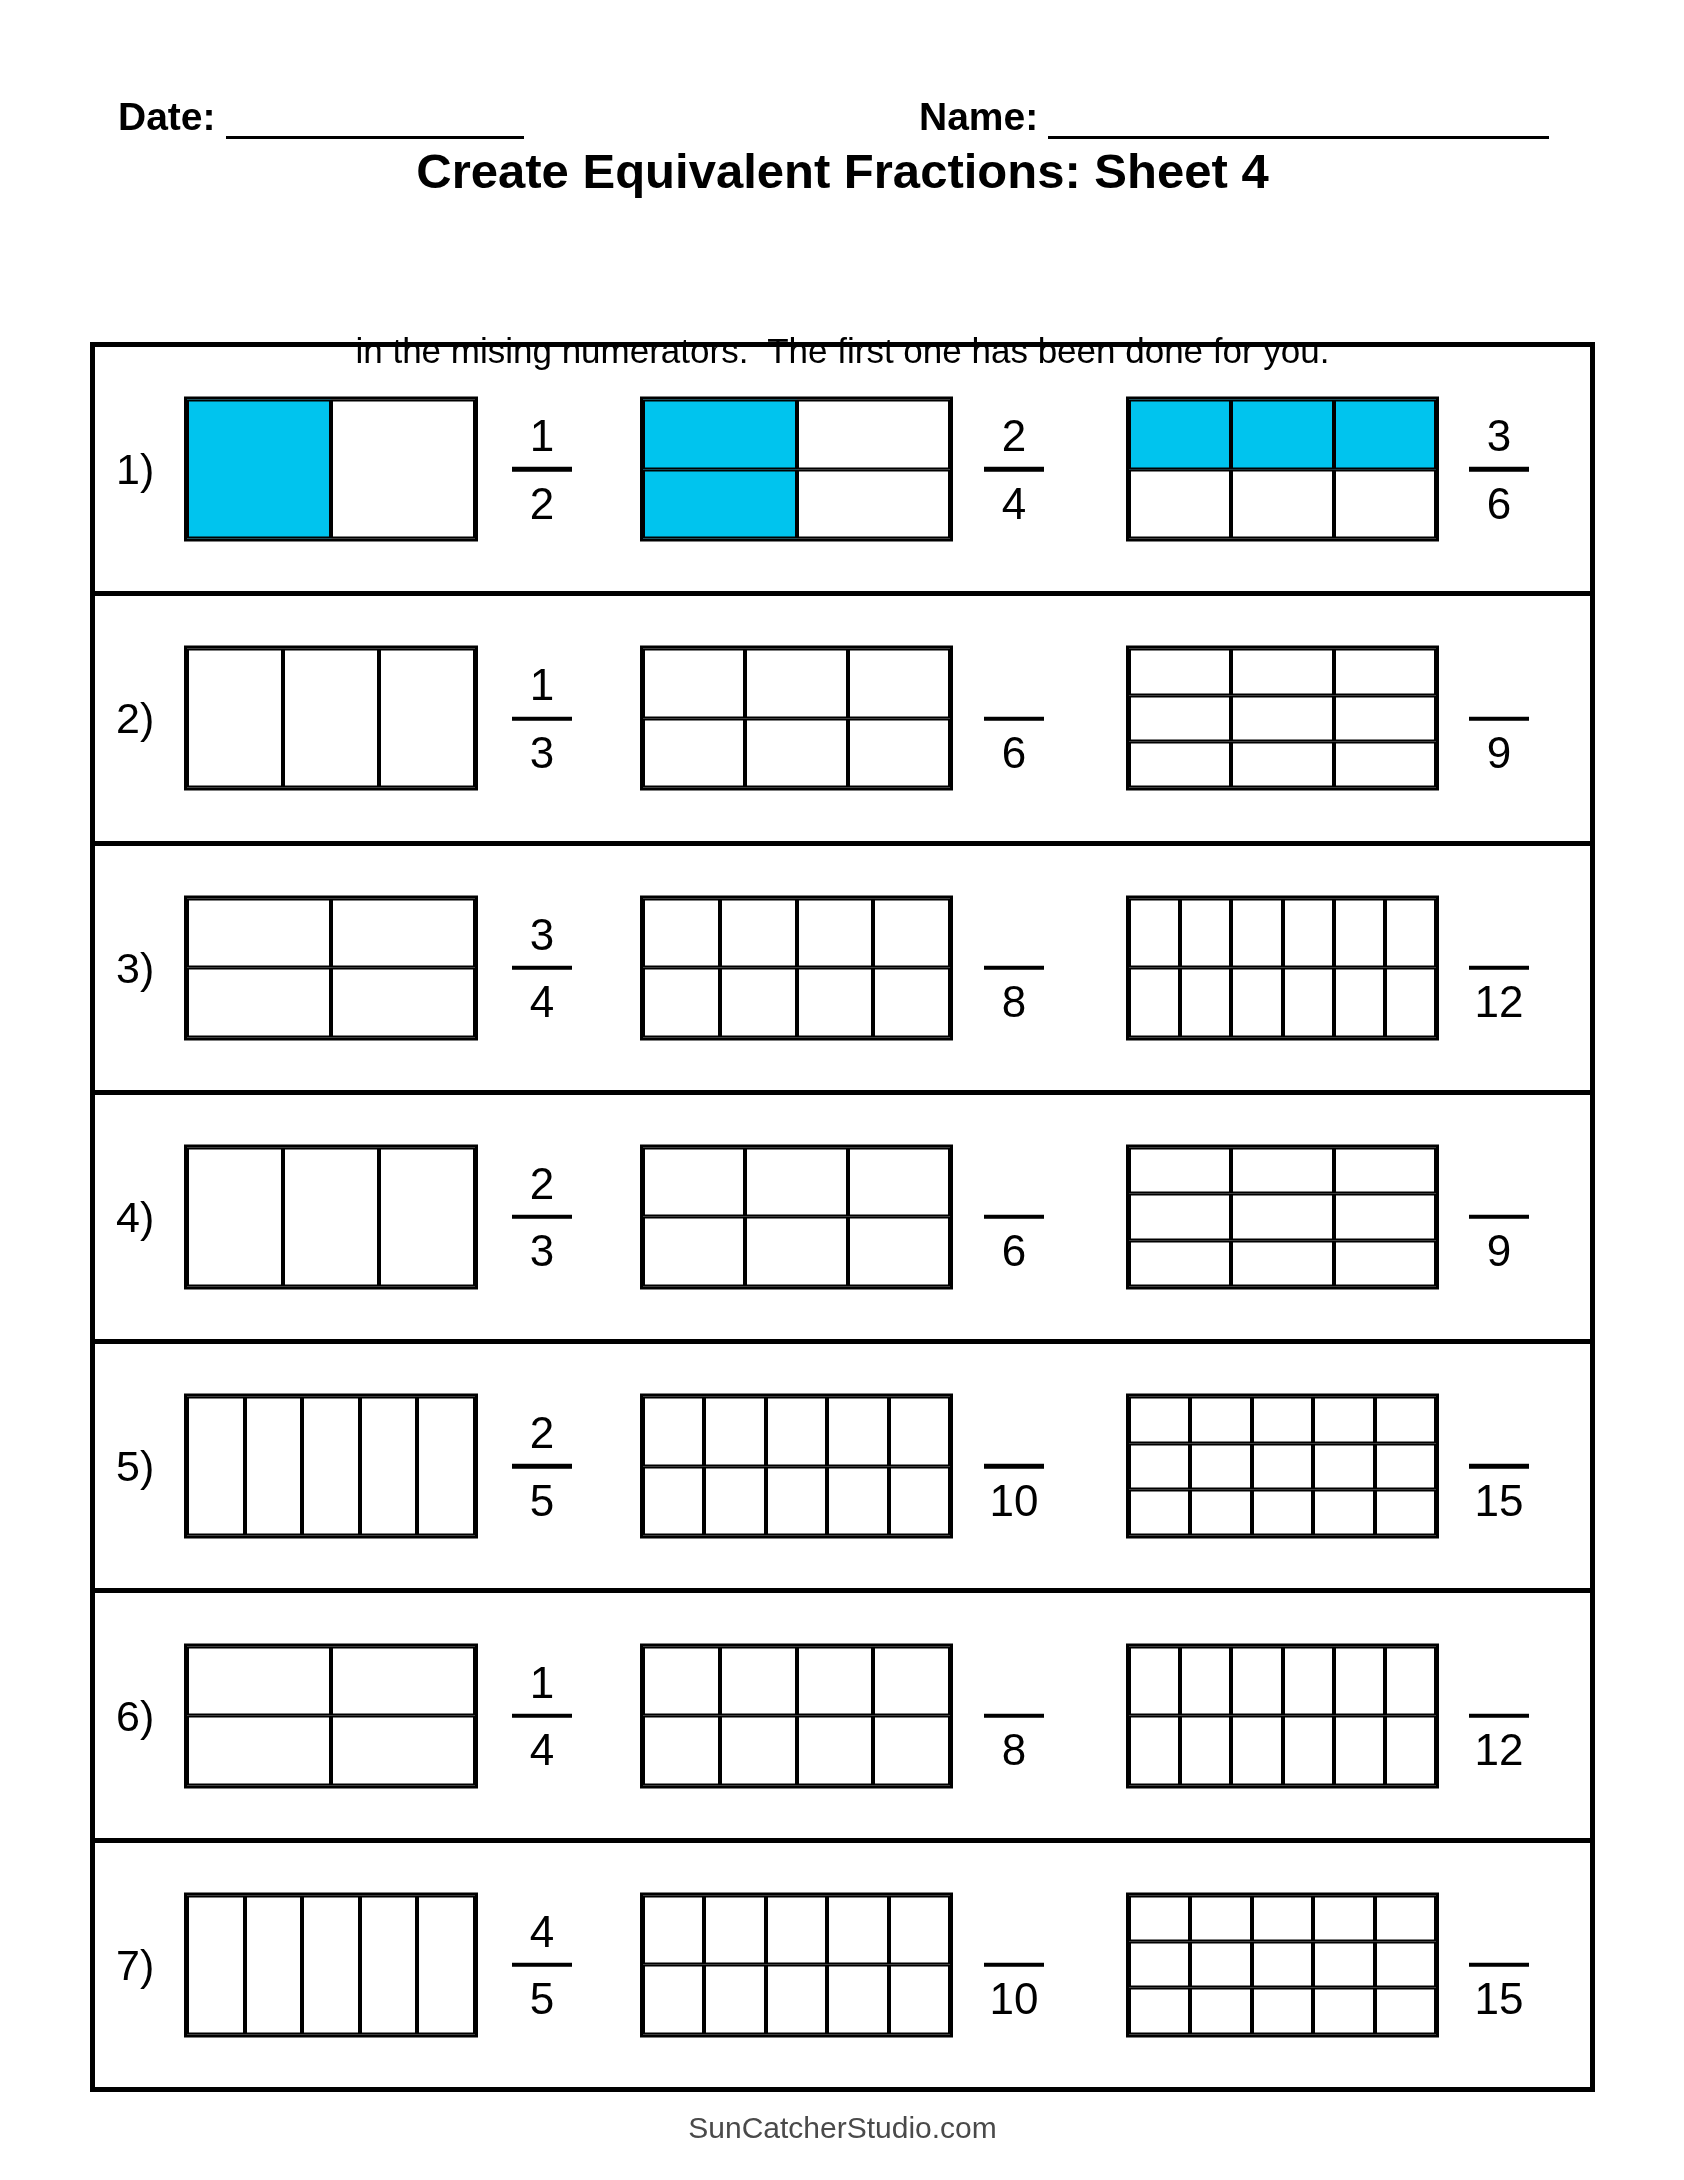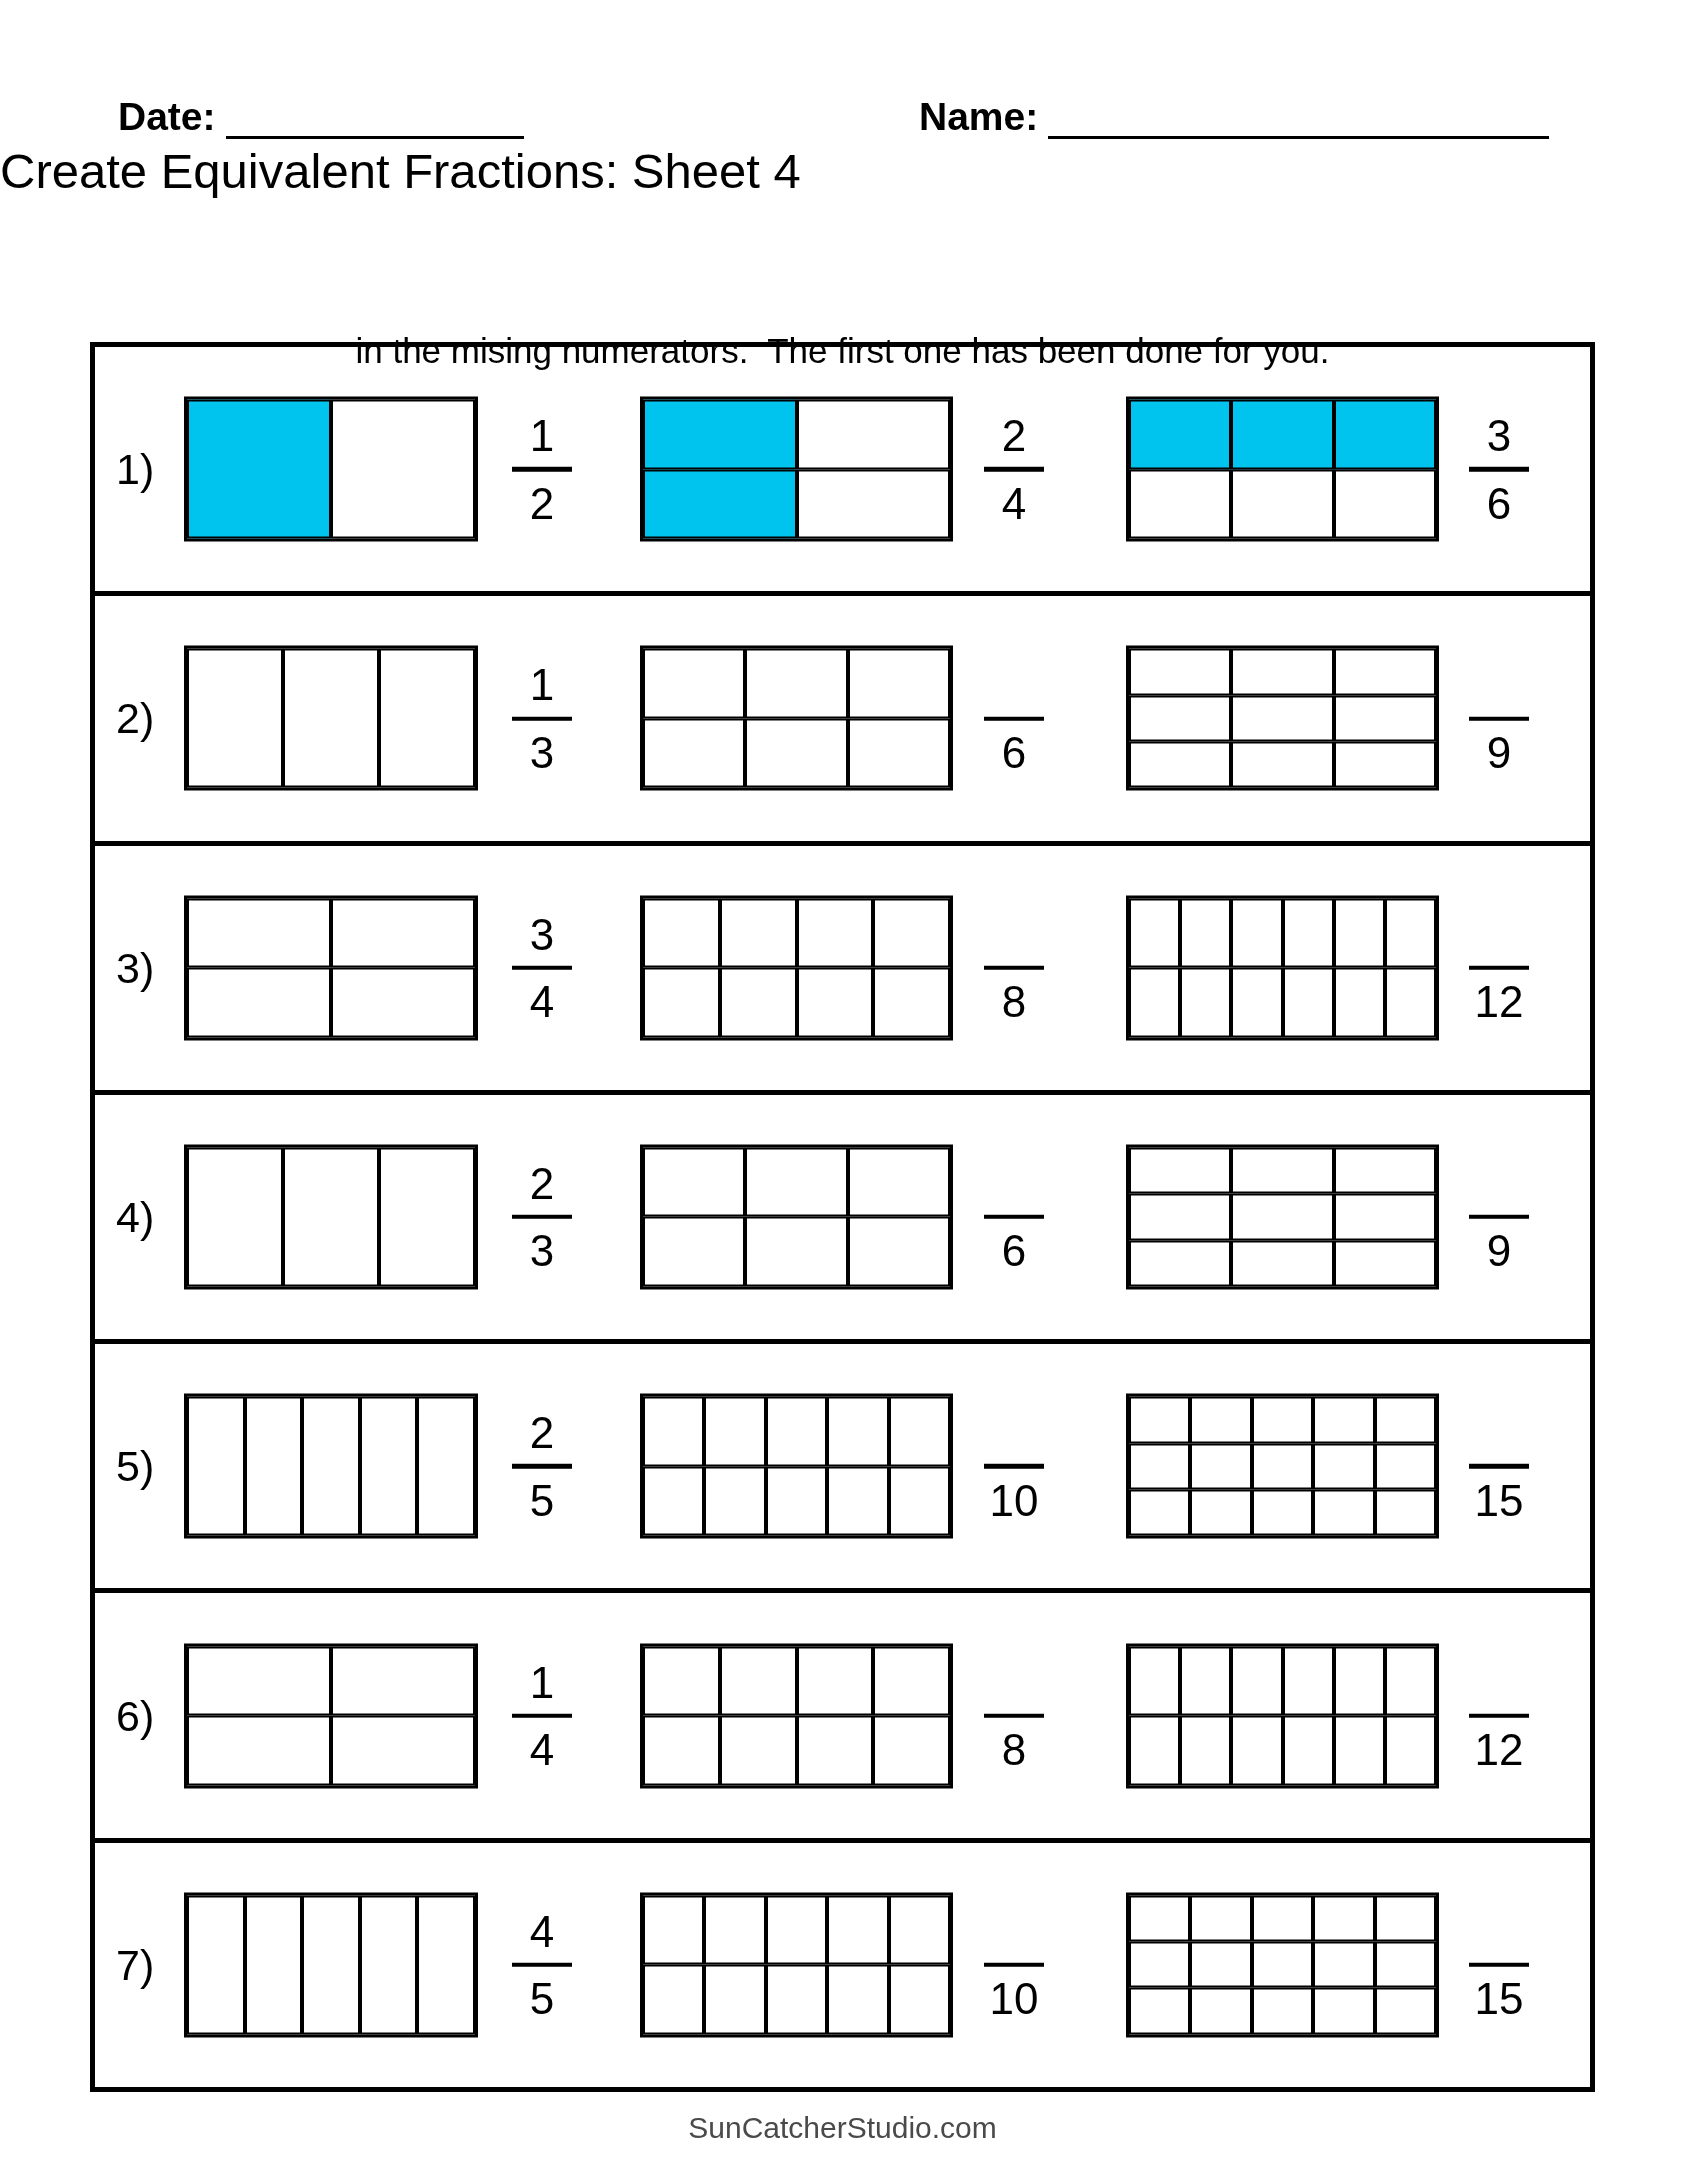--- a/index.html
+++ b/index.html
@@ -8,22 +8,22 @@
     font-family:"Liberation Sans", sans-serif;color:#000;overflow:hidden;
   }
   
   .hdr-group{position:absolute;top:55px;white-space:nowrap;margin-top:40px;}
   .hdr-group.date{left:118px;}
   .hdr-group.name{left:919px;}
   .hdr-label{font-size:39px;font-weight:bold;vertical-align:bottom;}
   .hdr-line{display:inline-block;border-bottom:3.4px solid #000;height:37px;vertical-align:bottom;margin-left:10.2px;}
   .hdr-line.date-line{width:298px;}
   .hdr-line.name-line{width:501px;}
-  .title{position:absolute;top:143px;left:0;width:100%;
-         font-size:49px;font-weight:normal;}
+  .title{position:absolute;top:143px;left:0;width:100%;text-align:center;
+         font-size:49px;font-weight:bold;}
   .instructions{position:absolute;top:228px;left:0;width:100%;text-align:center;
                 font-size:35px;line-height:49px;white-space:pre-wrap;}
   
   .worksheet{position:absolute;top:342px;left:90px;width:1505px;height:1750px;
              border:5.1px solid #000;box-sizing:border-box;display:flex;flex-direction:column;}
   .wrow{position:relative;flex:1;border-bottom:5.1px solid #000;}
   .wrow:last-child{border-bottom:none;}
   .row-label{position:absolute;left:21px;top:50%;transform:translateY(-50%);font-size:43px;}
   .model{position:absolute;top:50%;transform:translateY(-50%);height:145px;
          display:grid;box-sizing:border-box;border:3.4px solid #000;background:#fff;}

